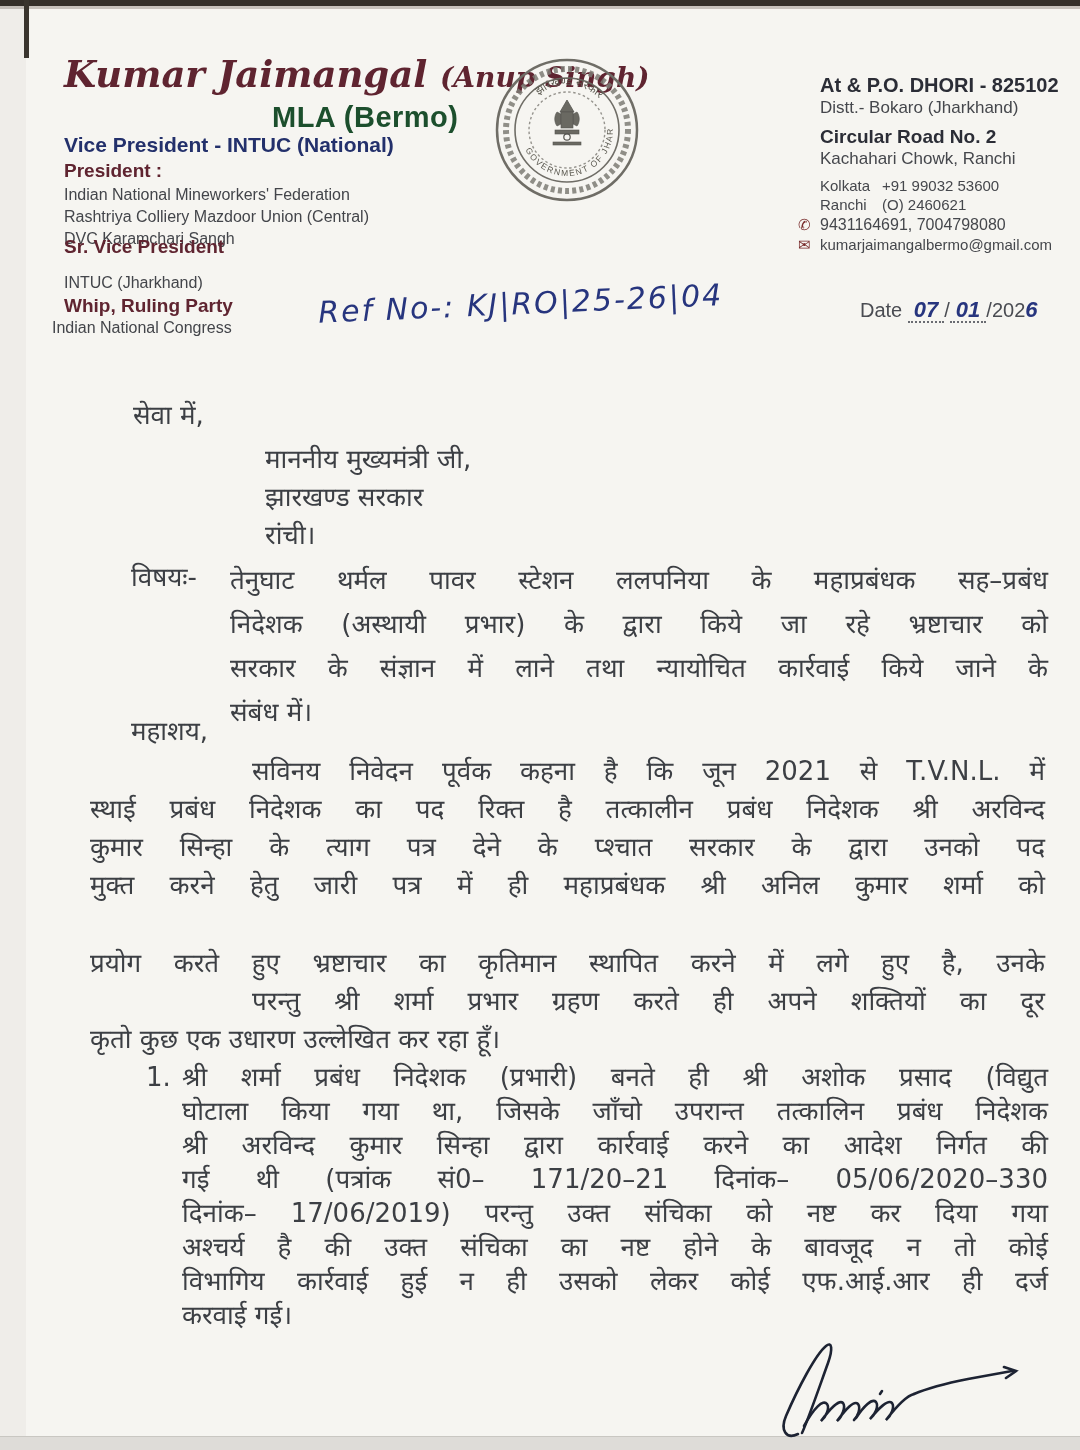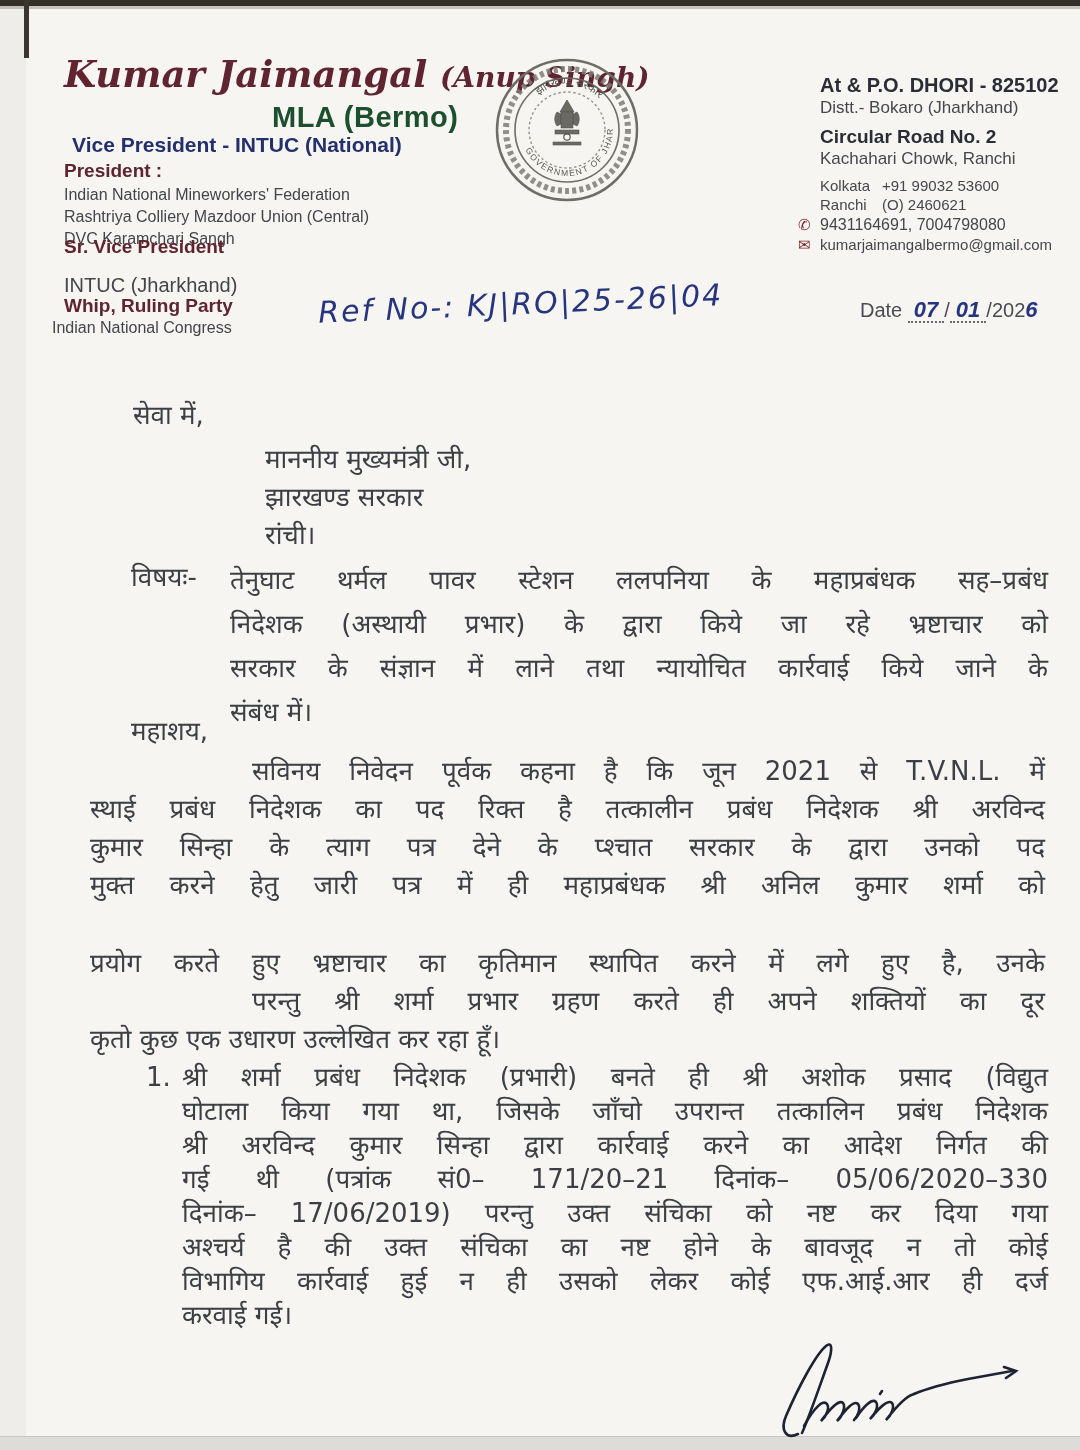--- a/index.html
+++ b/index.html
@@ -14,25 +14,25 @@
   .scan-top-fade{position:absolute;left:0;top:6px;width:1080px;height:3px;background:#8d867c;opacity:.45;}
   .scan-corner{position:absolute;left:24px;top:0;width:5px;height:58px;background:#3a352e;}
   .scan-bottom{position:absolute;left:0;bottom:0;width:1080px;height:13px;background:#dedcd8;border-top:1px solid #c9c7c2;}
   .scan-shade-left{position:absolute;left:0;top:0;width:26px;height:1450px;background:#efede9;}
 
   
   .letterhead{position:absolute;left:0;top:0;width:1080px;height:360px;}
   .lh-name{position:absolute;left:64px;top:52px;font-family:"DejaVu Serif","Liberation Serif",serif;font-style:italic;font-weight:bold;color:#5f2430;font-size:37px;white-space:nowrap;}
   .lh-name .paren{font-size:28px;font-weight:600;}
   .lh-mla{position:absolute;left:272px;top:101px;font-family:"Liberation Sans",sans-serif;font-weight:bold;color:#1c4f2d;font-size:29px;letter-spacing:.5px;}
-  .lh-vp{position:absolute;left:64px;top:133px;font-family:"Liberation Sans",sans-serif;font-weight:bold;color:#23306b;font-size:21px;margin-left:8px;}
+  .lh-vp{position:absolute;left:64px;top:133px;font-family:"Liberation Sans",sans-serif;font-weight:bold;color:#23306b;font-size:21px;}
   .lh-pres{position:absolute;left:64px;top:160px;font-weight:bold;color:#5f2430;font-size:19px;font-family:"Liberation Sans",sans-serif;}
   .lh-orgs{position:absolute;left:64px;top:184px;font-size:16px;color:#43454a;line-height:22px;font-family:"Liberation Sans",sans-serif;}
   .lh-srvp{position:absolute;left:64px;top:236px;font-weight:bold;color:#5f2430;font-size:19px;font-family:"Liberation Sans",sans-serif;}
-  .lh-srvp-org{position:absolute;left:64px;top:274px;font-size:20px;color:#43454a;font-family:"Liberation Sans",sans-serif;}
+  .lh-srvp-org{position:absolute;left:64px;top:274px;font-size:16px;color:#43454a;font-family:"Liberation Sans",sans-serif;}
   .lh-whip{position:absolute;left:64px;top:295px;font-weight:bold;color:#5f2430;font-size:19px;font-family:"Liberation Sans",sans-serif;}
   .lh-whip-org{position:absolute;left:52px;top:319px;font-size:16px;color:#43454a;font-family:"Liberation Sans",sans-serif;}
 
   .emblem{position:absolute;left:493px;top:56px;width:148px;height:148px;}
 
   .lh-right{position:absolute;left:820px;top:74px;width:250px;font-family:"Liberation Sans",sans-serif;}
   .addr1{font-weight:bold;font-size:20px;color:#2b2d36;}
   .addr2{font-size:17px;color:#45474c;margin-top:1px;}
   .addr3{font-weight:bold;font-size:19px;color:#2b2d36;margin-top:8px;}
   .addr4{font-size:17px;color:#45474c;margin-top:1px;}

